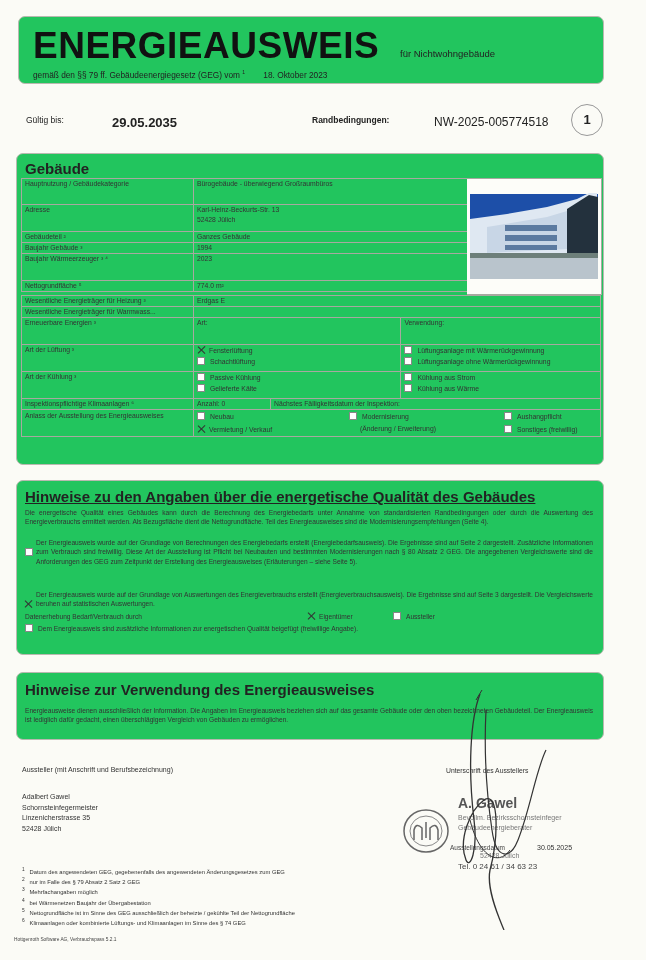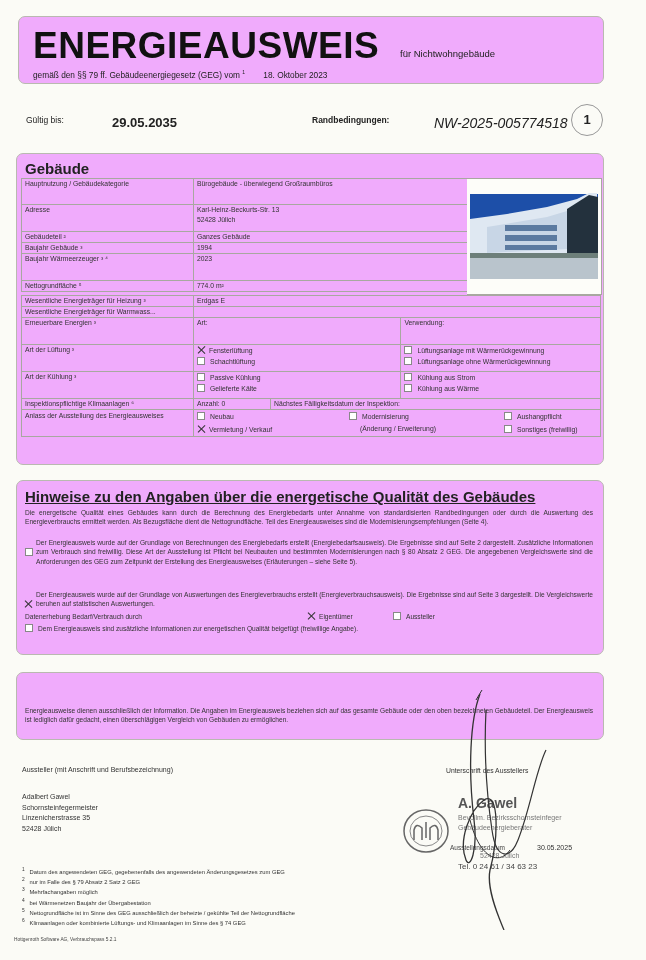--- a/index.html
+++ b/index.html
@@ -1,18 +1,18 @@
 <!DOCTYPE html>
 <html><head>
 <meta charset="utf-8">
 <style>
   html,body{margin:0;padding:0;}
   body{width:646px;height:960px;background:#fbfbf6;font-family:"Liberation Sans",sans-serif;color:#222;position:relative;overflow:hidden;}
   .abs{position:absolute;}
-  .box{position:absolute;border:1.5px solid #b9b9b0;border-radius:7px;background:#f0abfc;}
+  .box{position:absolute;border:1.5px solid #b9b9b0;border-radius:7px;background:#22c55e;}
   .title-big{font-family:"Liberation Sans",sans-serif;font-weight:bold;font-size:37px;letter-spacing:0.5px;color:#111;line-height:1;}
   .sm{font-size:7.5px;color:#333;}
   .b{font-weight:bold;}
   table.grid{position:absolute;border-collapse:collapse;font-size:6.8px;color:#333;}
   table.grid td{border:1px solid #a8a8a0;padding:1px 3px;vertical-align:top;}
   .cb{display:inline-block;width:6px;height:6px;border:1px solid #888;margin-right:5px;vertical-align:-1px;background:#fff;}
   .cbx{display:inline-block;width:8px;height:8px;margin-right:4px;vertical-align:-1px;position:relative;}
   .cbx:before,.cbx:after{content:"";position:absolute;left:3.5px;top:-1px;width:1.2px;height:10px;background:#333;}
   .cbx:before{transform:rotate(45deg);} .cbx:after{transform:rotate(-45deg);}
   .h2{font-weight:bold;font-size:15px;color:#222;}
@@ -28,21 +28,21 @@
   <div class="abs" style="left:14px;top:52px;font-size:8.3px;color:#222;">
     <span>gemäß den §§ 79 ff. Gebäudeenergiegesetz (GEG) vom</span>
     <sup style="font-size:5px;">1</sup>
     <span style="margin-left:16px;">18. Oktober 2023</span>
   </div>
 </div>
 
 <div class="abs" style="left:26px;top:115px;font-size:8.5px;">Gültig bis:</div>
 <div class="abs b" style="left:112px;top:115px;font-size:13px;">29.05.2035</div>
 <div class="abs b" style="left:312px;top:115px;font-size:8.5px;">Randbedingungen:</div>
-<div class="abs" style="left:434px;top:115px;font-size:14px;font-style:italic;">NW-2025-005774518</div>
+<div class="abs" style="left:434px;top:115px;font-size:12px;">NW-2025-005774518</div>
 <div class="circle" style="left:571px;top:104px;">1</div>
 
 <div class="box" style="left:16px;top:153px;width:586px;height:310px;">
   <div class="abs h2" style="left:8px;top:6px;">Gebäude</div>
 
   <table class="grid" style="left:4px;top:24px;width:448px;">
     <tbody>
         <tr style="height:26px;">
           <td style="width:165px;">Hauptnutzung / Gebäudekategorie</td>
           <td>Bürogebäude - überwiegend Großraumbüros</td>
@@ -152,20 +152,21 @@
   <div class="abs para" style="left:19px;top:57px;width:557px;">Der Energieausweis wurde auf der Grundlage von Berechnungen des Energiebedarfs erstellt (Energiebedarfsausweis). Die Ergebnisse sind auf Seite 2 dargestellt. Zusätzliche Informationen zum Verbrauch sind freiwillig. Diese Art der Ausstellung ist Pflicht bei Neubauten und bestimmten Modernisierungen nach § 80 Absatz 2 GEG. Die angegebenen Vergleichswerte sind die Anforderungen des GEG zum Zeitpunkt der Erstellung des Energieausweises (Erläuterungen – siehe Seite 5).</div>
   <div class="abs" style="left:7px;top:112px;"><span class="cbx"></span></div>
   <div class="abs para" style="left:19px;top:109px;width:557px;">Der Energieausweis wurde auf der Grundlage von Auswertungen des Energieverbrauchs erstellt (Energieverbrauchsausweis). Die Ergebnisse sind auf Seite 3 dargestellt. Die Vergleichswerte beruhen auf statistischen Auswertungen.</div>
   <div class="abs para" style="left:8px;top:131px;">Datenerhebung Bedarf/Verbrauch durch</div>
   <div class="abs para" style="left:290px;top:131px;"><span class="cbx"></span><span>Eigentümer</span></div>
   <div class="abs para" style="left:376px;top:131px;"><span class="cb"></span><span>Aussteller</span></div>
   <div class="abs para" style="left:8px;top:143px;"><span class="cb"></span><span>Dem Energieausweis sind zusätzliche Informationen zur energetischen Qualität beigefügt (freiwillige Angabe).</span></div>
 </div>
 
 <div class="box" style="left:16px;top:672px;width:586px;height:66px;">
+  <div class="abs h2" style="left:8px;top:8px;">Hinweise zur Verwendung des Energieausweises</div>
   <div class="abs para" style="left:8px;top:33px;width:568px;">Energieausweise dienen ausschließlich der Information. Die Angaben im Energieausweis beziehen sich auf das gesamte Gebäude oder den oben bezeichneten Gebäudeteil. Der Energieausweis ist lediglich dafür gedacht, einen überschlägigen Vergleich von Gebäuden zu ermöglichen.</div>
 </div>
 
 <div class="abs sm" style="left:22px;top:766px;font-size:7px;">Aussteller (mit Anschrift und Berufsbezeichnung)</div>
 <div class="abs" style="left:22px;top:792px;font-size:7px;line-height:10.5px;color:#333;">
   <div>Adalbert Gawel</div>
   <div>Schornsteinfegermeister</div>
   <div>Linzenicherstrasse 35</div>
   <div>52428 Jülich</div>
 </div>

